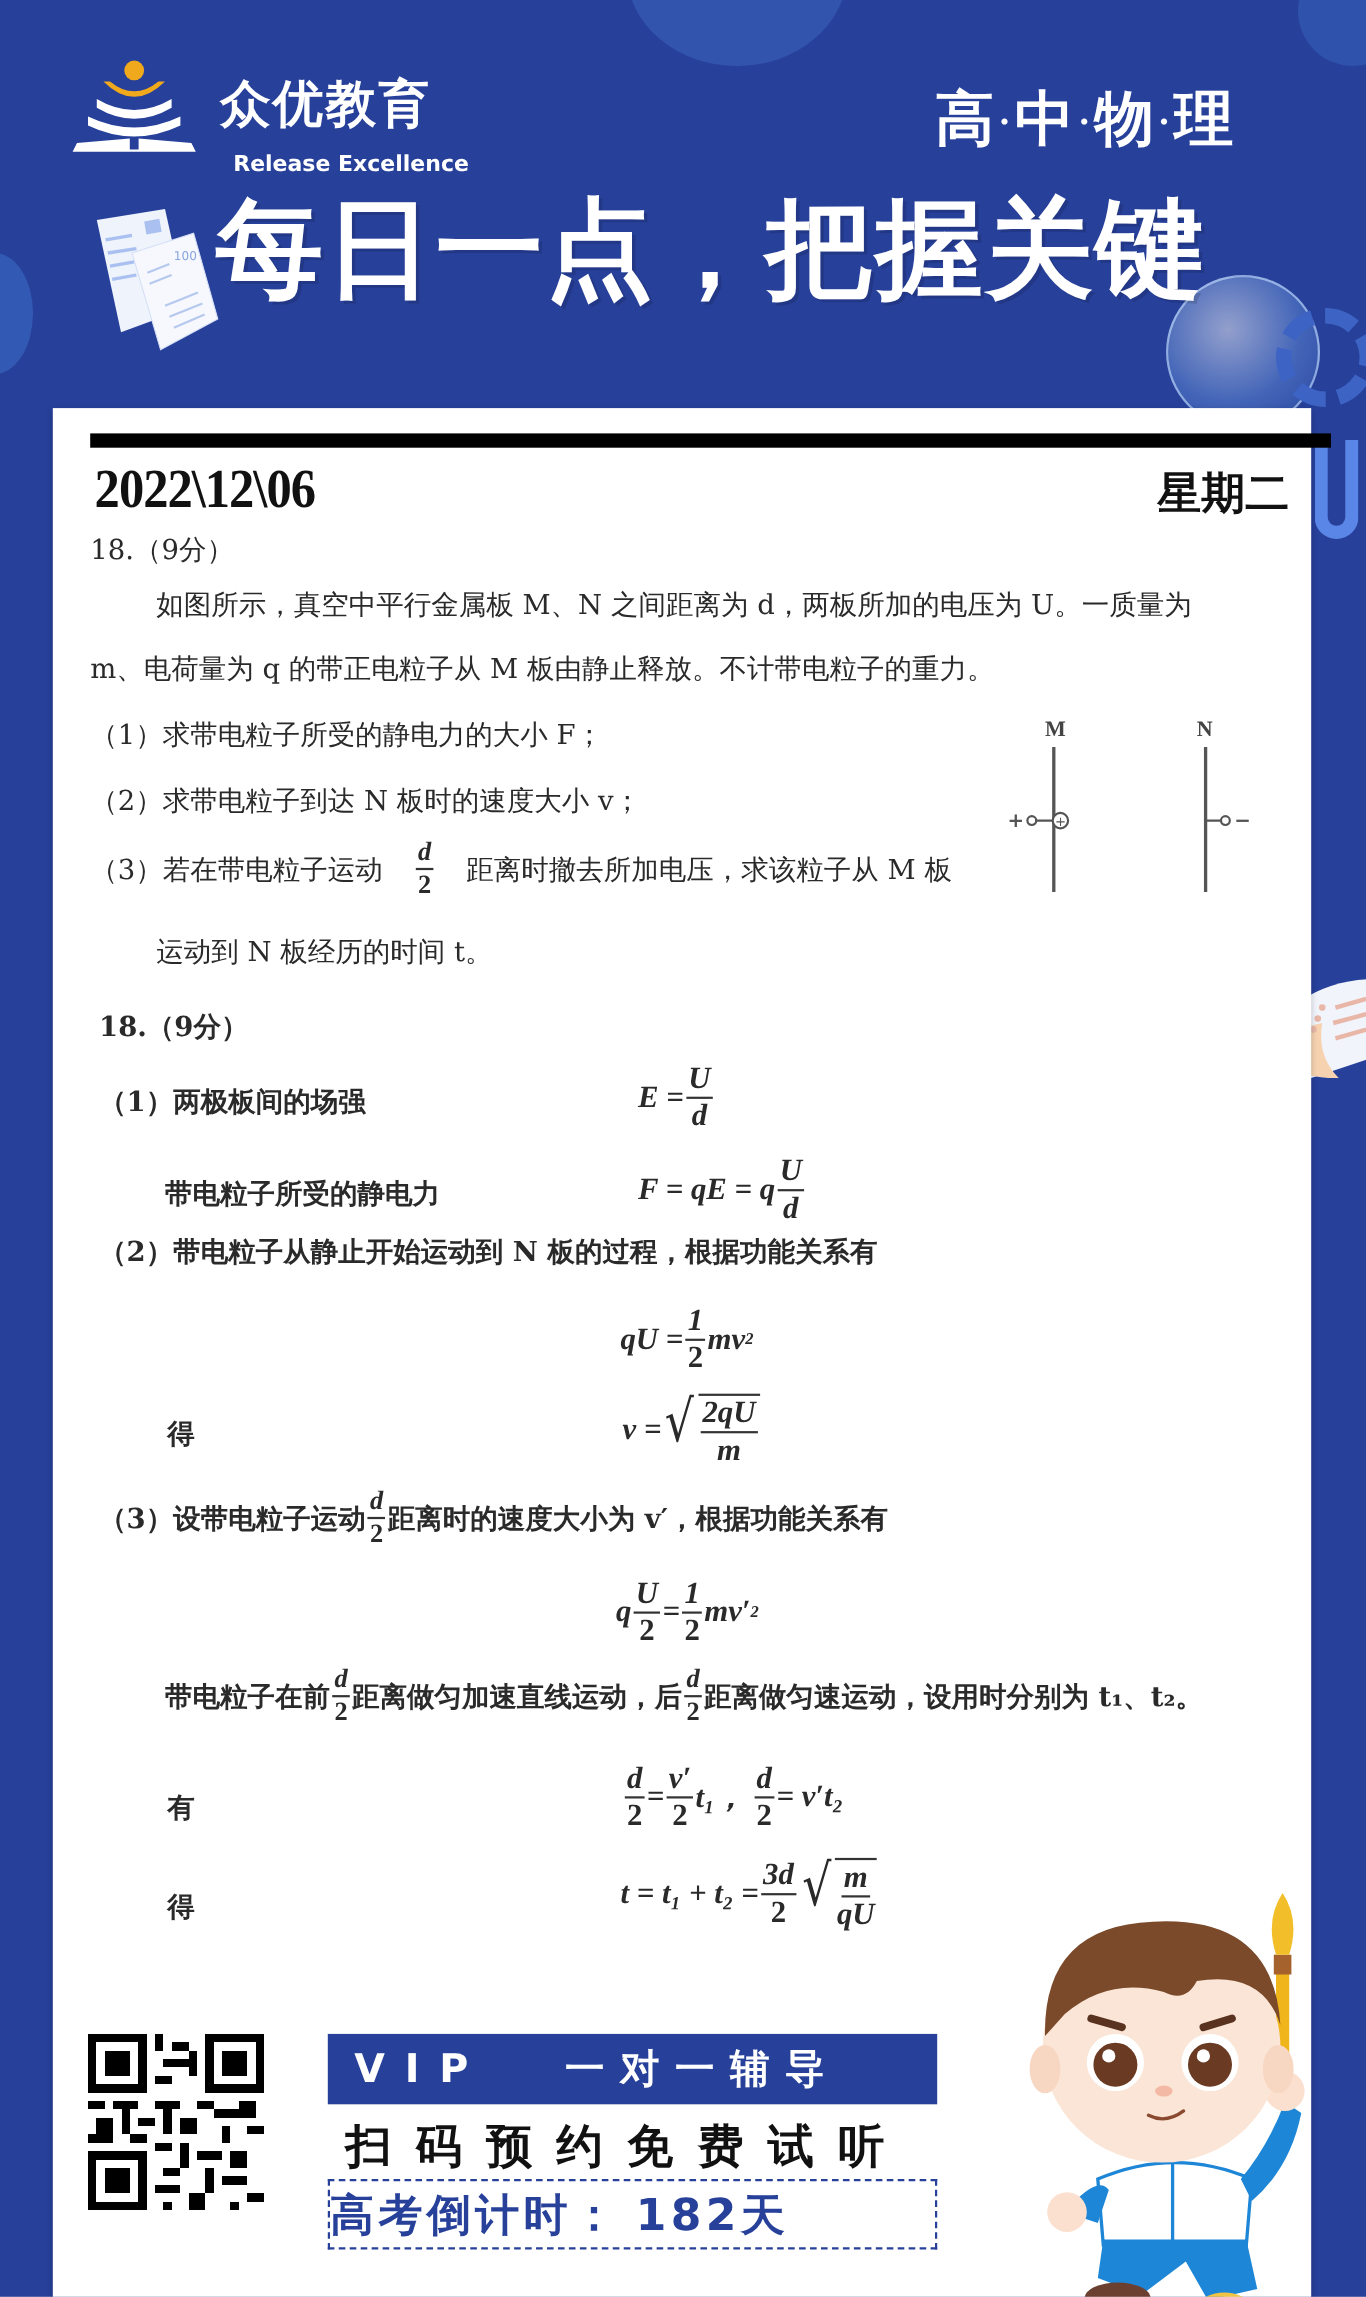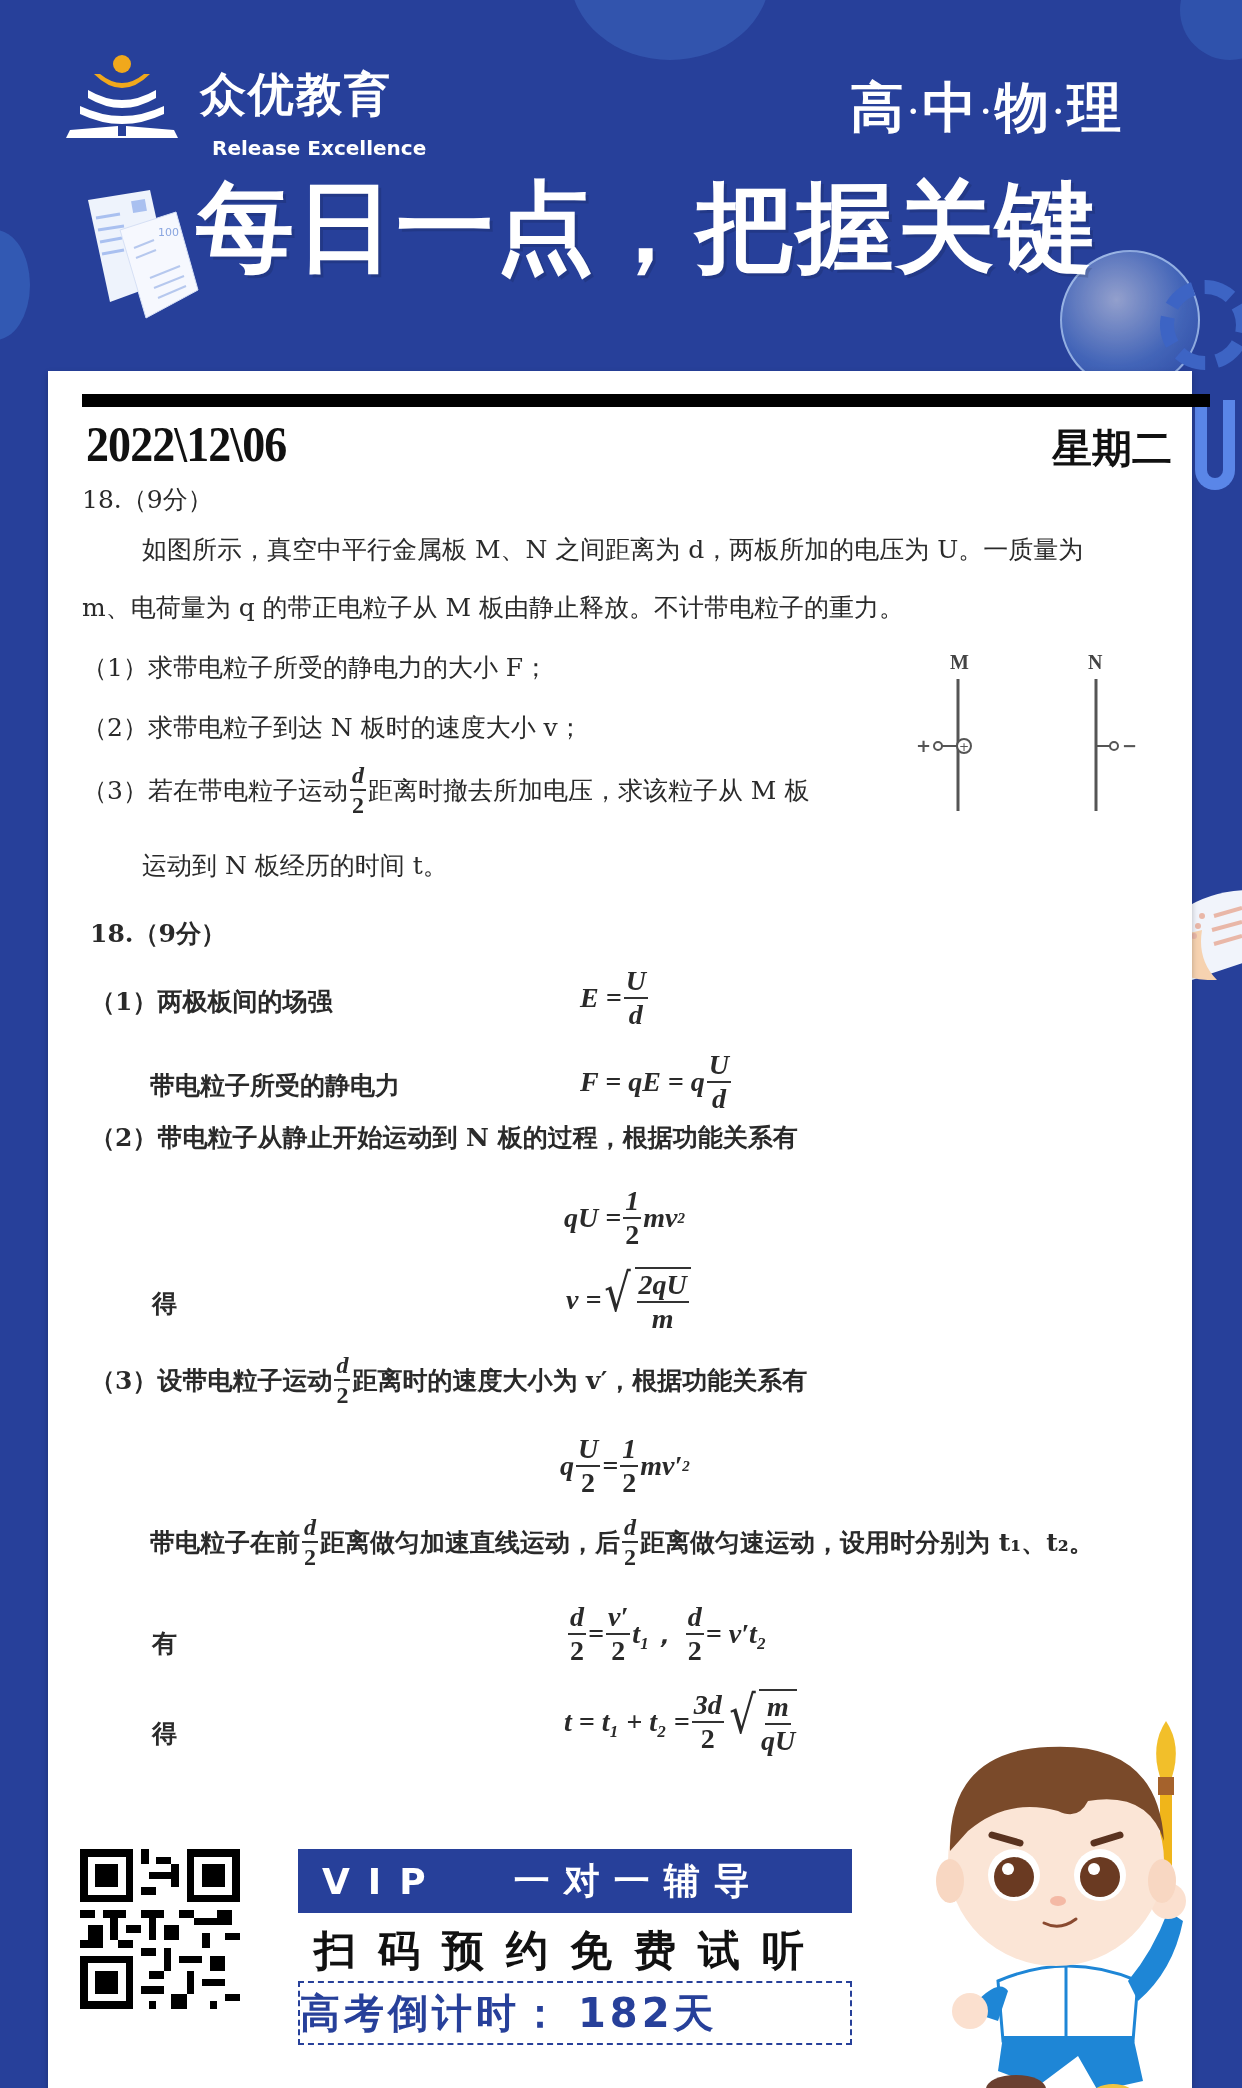--- a/index.html
+++ b/index.html
@@ -120,21 +120,21 @@
 <div class="card">
   <div class="top-rule"></div>
   <div class="date">2022\12\06</div>
   <div class="weekday">星期二</div>
 
   <div class="txt" style="left:34px;top:112px;">18.（9分）</div>
   <div class="txt" style="left:34px;top:220px;">m、电荷量为 q 的带正电粒子从 M 板由静止释放。不计带电粒子的重力。</div>
   <div class="txt" style="left:94px;top:162px;">如图所示，真空中平行金属板 M、N 之间距离为 d，两板所加的电压为 U。一质量为</div>
   <div class="txt" style="left:34px;top:280px;">（1）求带电粒子所受的静电力的大小 F；</div>
   <div class="txt" style="left:34px;top:340px;">（2）求带电粒子到达 N 板时的速度大小 v；</div>
-  <div class="txt" style="left:34px;top:392px;display:flex;align-items:center;">
+  <div class="txt" style="left:34px;top:392px;display:flex;align-items:center;gap:28px;">
     <span>（3）若在带电粒子运动</span>
     <span class="frac small" style="font-family:'Liberation Serif',serif;font-style:italic;font-weight:bold;">
         <span class="num">d</span>
         <span class="den">2</span>
       </span>
     <span>距离时撤去所加电压，求该粒子从 M 板</span>
   </div>
   <div class="txt" style="left:94px;top:478px;">运动到 N 板经历的时间 t。</div>
 
   <svg class="diagram" viewBox="0 0 240 160">

